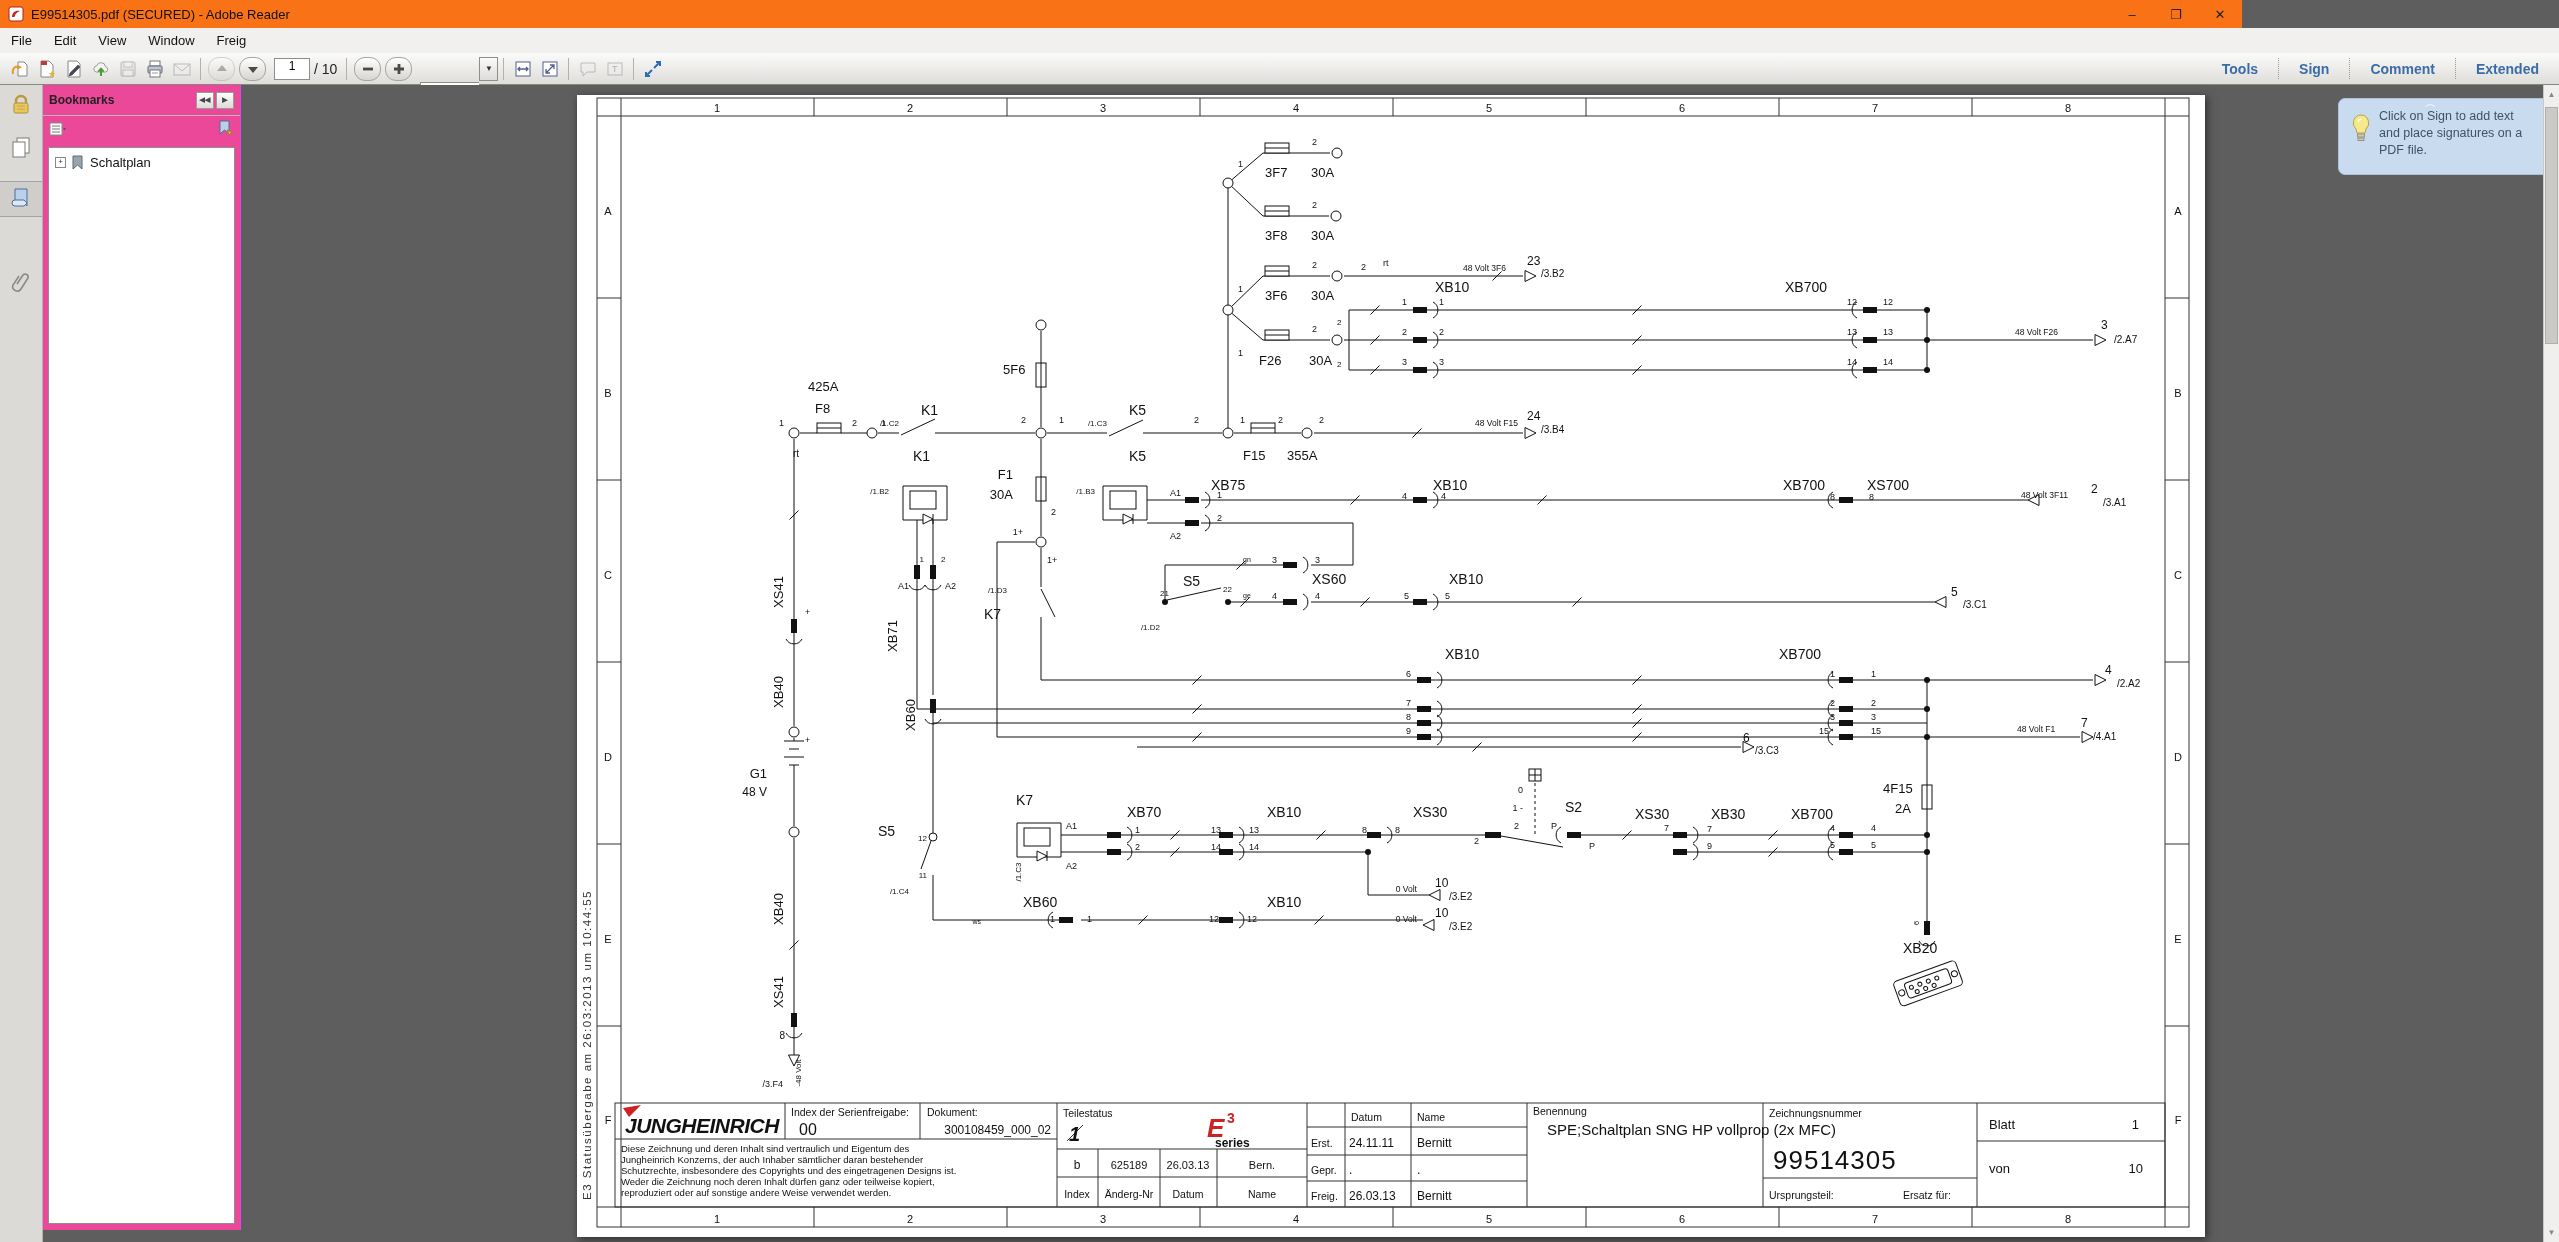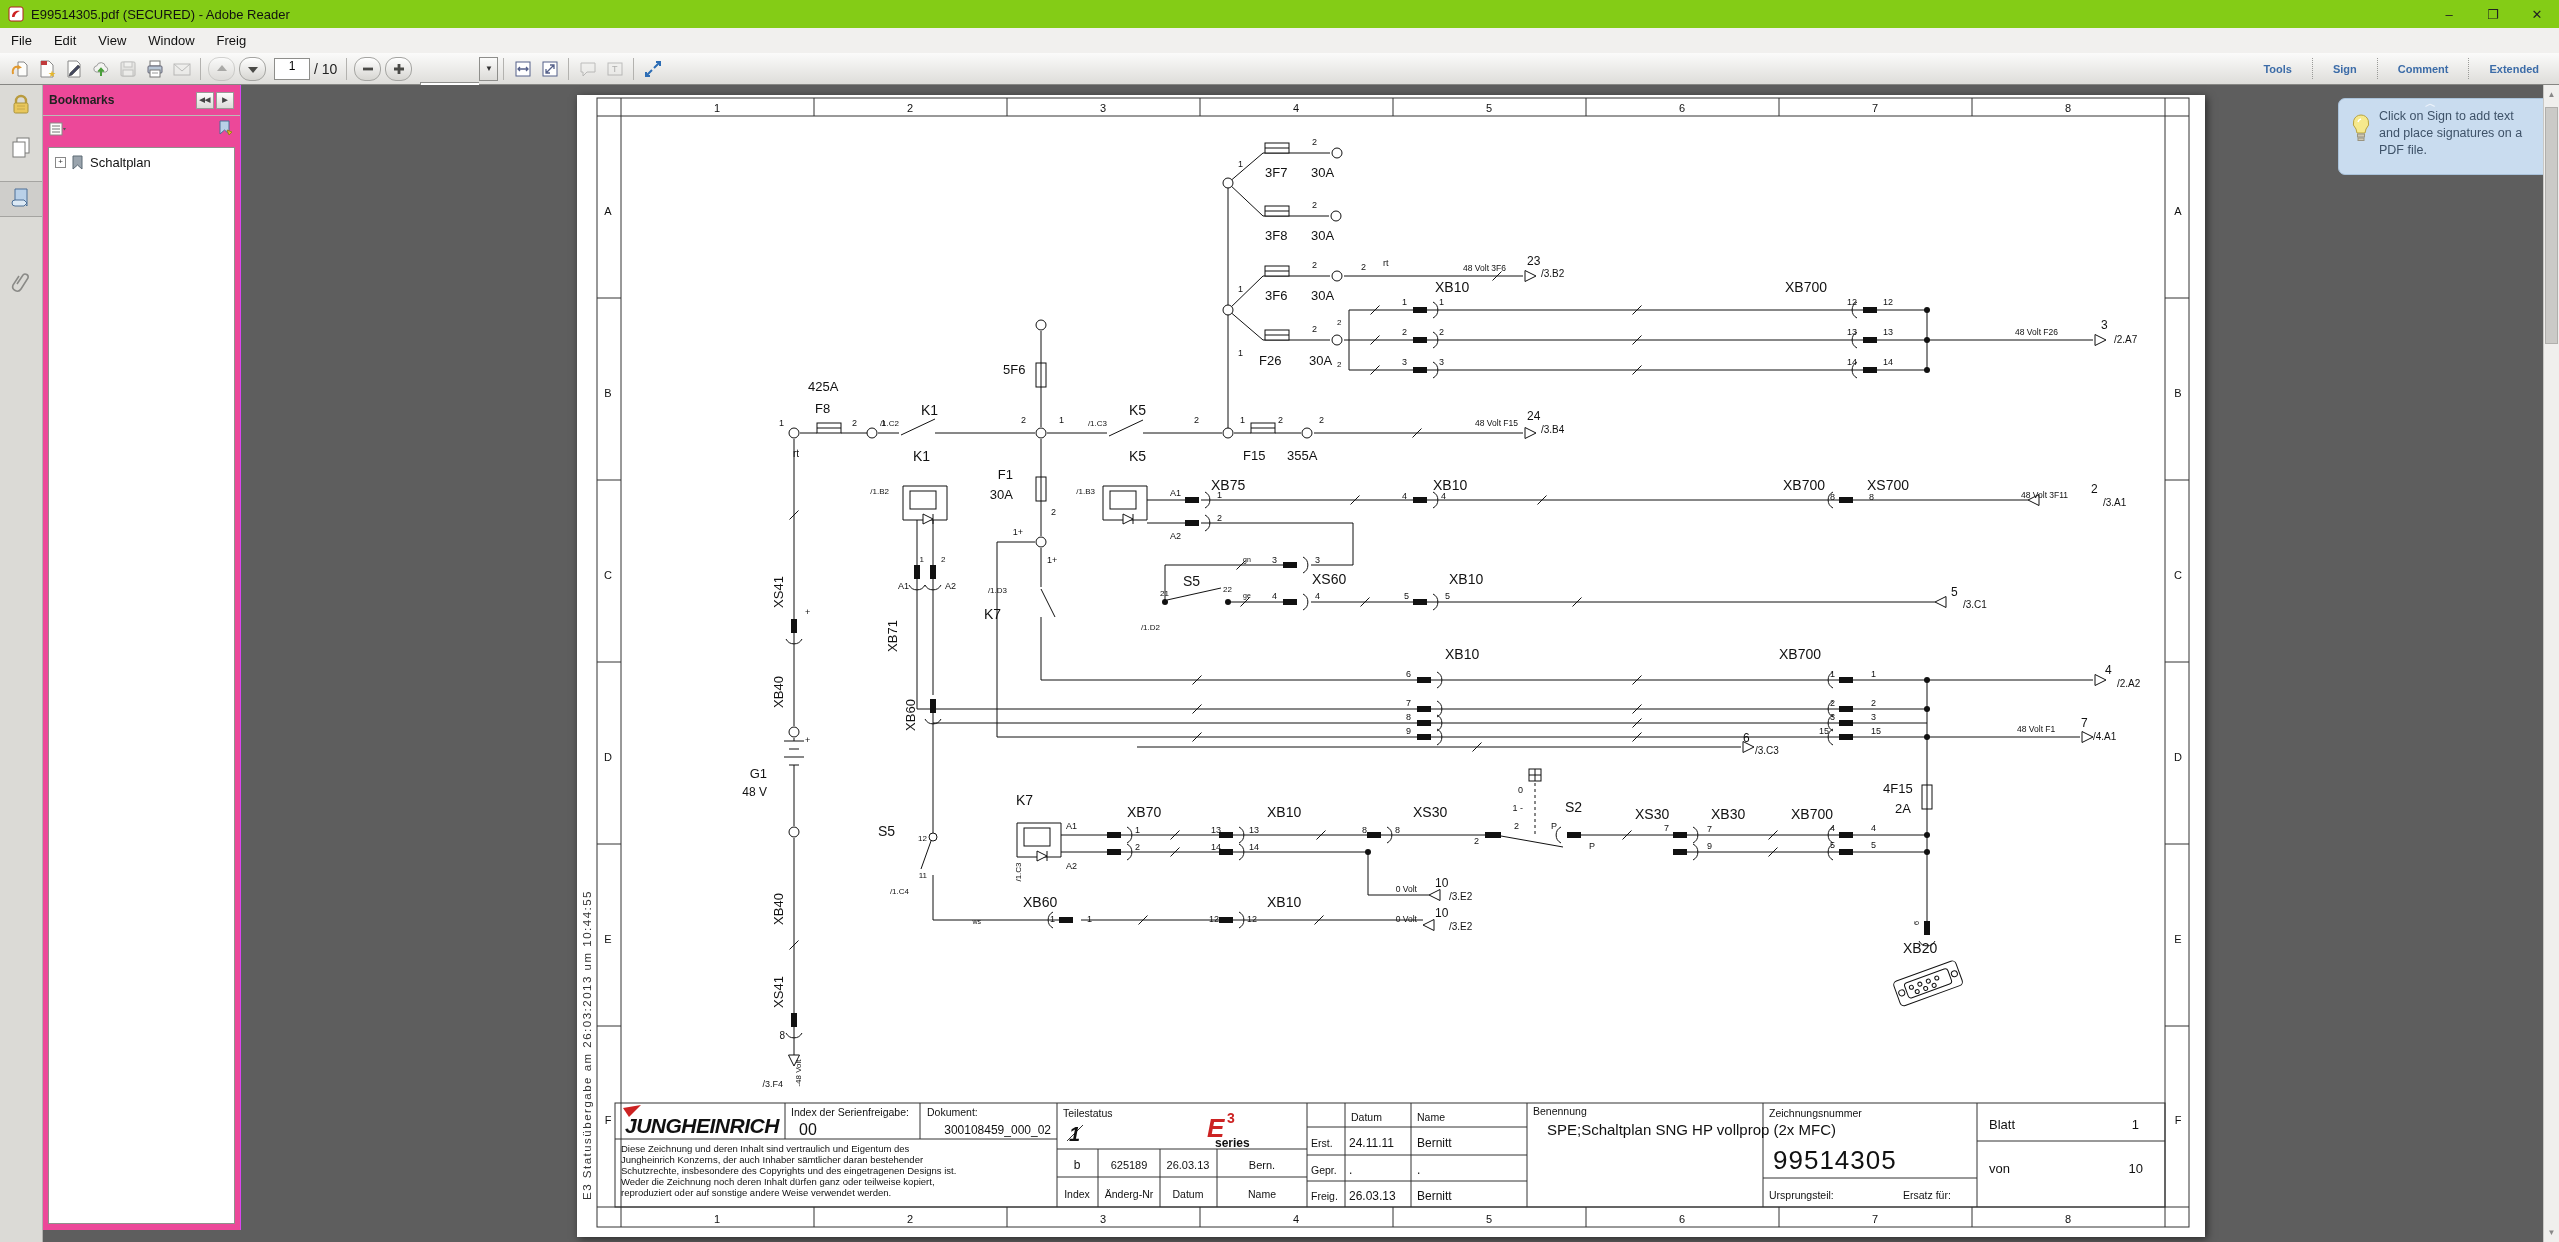--- a/index.html
+++ b/index.html
@@ -1,19 +1,19 @@
 <!DOCTYPE html>
 <html><head>
 <meta charset="utf-8">
 <style>
   html,body{margin:0;padding:0;}
   body{width:2559px;height:1242px;position:relative;overflow:hidden;
        font-family:"Liberation Sans",sans-serif;background:#5e5e5e;-webkit-font-smoothing:antialiased;}
   
-  .titlebar{position:absolute;left:0;top:0;width:2559px;height:28px;background:#84cc16;
+  .titlebar{position:absolute;left:0;top:0;width:2242px;height:28px;background:#f97316;
             display:flex;align-items:center;font-size:13px;color:#111;border-bottom:1px solid #d8d8d6;}
   .titlebar .appicon{width:16px;height:16px;margin:0 7px 0 8px;}
   .wincontrols{margin-left:auto;display:flex;height:100%;}
   .wincontrols div{width:44px;display:flex;align-items:center;justify-content:center;font-size:13px;color:#222;}
   .menubar{position:absolute;left:0;top:28px;width:2559px;height:25px;background:#f1f0ee;
            display:flex;align-items:center;font-size:13px;color:#111;}
   .menubar .mi{padding:0 11px;height:100%;display:flex;align-items:center;text-align:center;}
   .toolbar{position:absolute;left:0;top:53px;width:2559px;height:32px;
            background:linear-gradient(#fbfbfa,#deddda);border-bottom:1px solid #868683;
            display:flex;align-items:center;padding-left:6px;box-sizing:border-box;}
@@ -24,21 +24,21 @@
         background:linear-gradient(#ffffff,#d6d5d1);display:flex;align-items:center;justify-content:center;}
   .cbtn.dis{opacity:.45;}
   .pagebox{width:34px;height:20px;border:1px solid #8e8e8b;background:#fff;font-size:12px;
            text-align:center;margin:0 4px 0 6px;}
   .pagetotal{font-size:14px;color:#222;margin-right:4px;}
   .zoombox{width:58px;height:20px;border:1px solid #8e8e8b;border-right:none;background:#fff;font-size:12px;
            display:flex;align-items:center;justify-content:center;margin-left:6px;margin-top:48px;}
   .zoomdrop{width:17px;height:22px;border:1px solid #8e8e8b;background:linear-gradient(#fbfbfa,#dcdbd8);
             display:flex;align-items:center;justify-content:center;font-size:8px;color:#333;}
   .rightbtns{margin-left:auto;display:flex;align-items:center;height:100%;}
-  .rbtn{padding:0 20px;height:70%;display:flex;align-items:center;font-size:11px;font-weight:bold;
+  .rbtn{padding:0 20px;height:70%;display:flex;align-items:center;font-size:14px;font-weight:bold;
         color:#3c6ca8;border-left:1px dotted #9a9a97;}
   .rbtn:first-child{border-left:none;}
   
   .navstrip{position:absolute;left:0;top:85px;width:42px;bottom:0;background:#dbdad6;border-right:1px solid #b2b1ae;}
   .navicon{position:absolute;left:9px;width:24px;height:24px;}
   .navsel{position:absolute;left:0;width:42px;height:34px;background:#cfcecb;border-top:1px solid #a5a4a1;border-bottom:1px solid #a5a4a1;}
   .panel{position:absolute;left:43px;top:85px;width:197px;bottom:12px;background:#ec4899;border-right:5px solid #d946ef;}
   .panelhead{height:30px;display:flex;align-items:center;padding:0 6px;font-size:12px;font-weight:bold;color:#222;
              border-bottom:1px solid #bcbbb8;}
   .phbtn{width:16px;height:15px;border:1px solid #9a9a97;background:linear-gradient(#fdfdfc,#dcdbd8);

